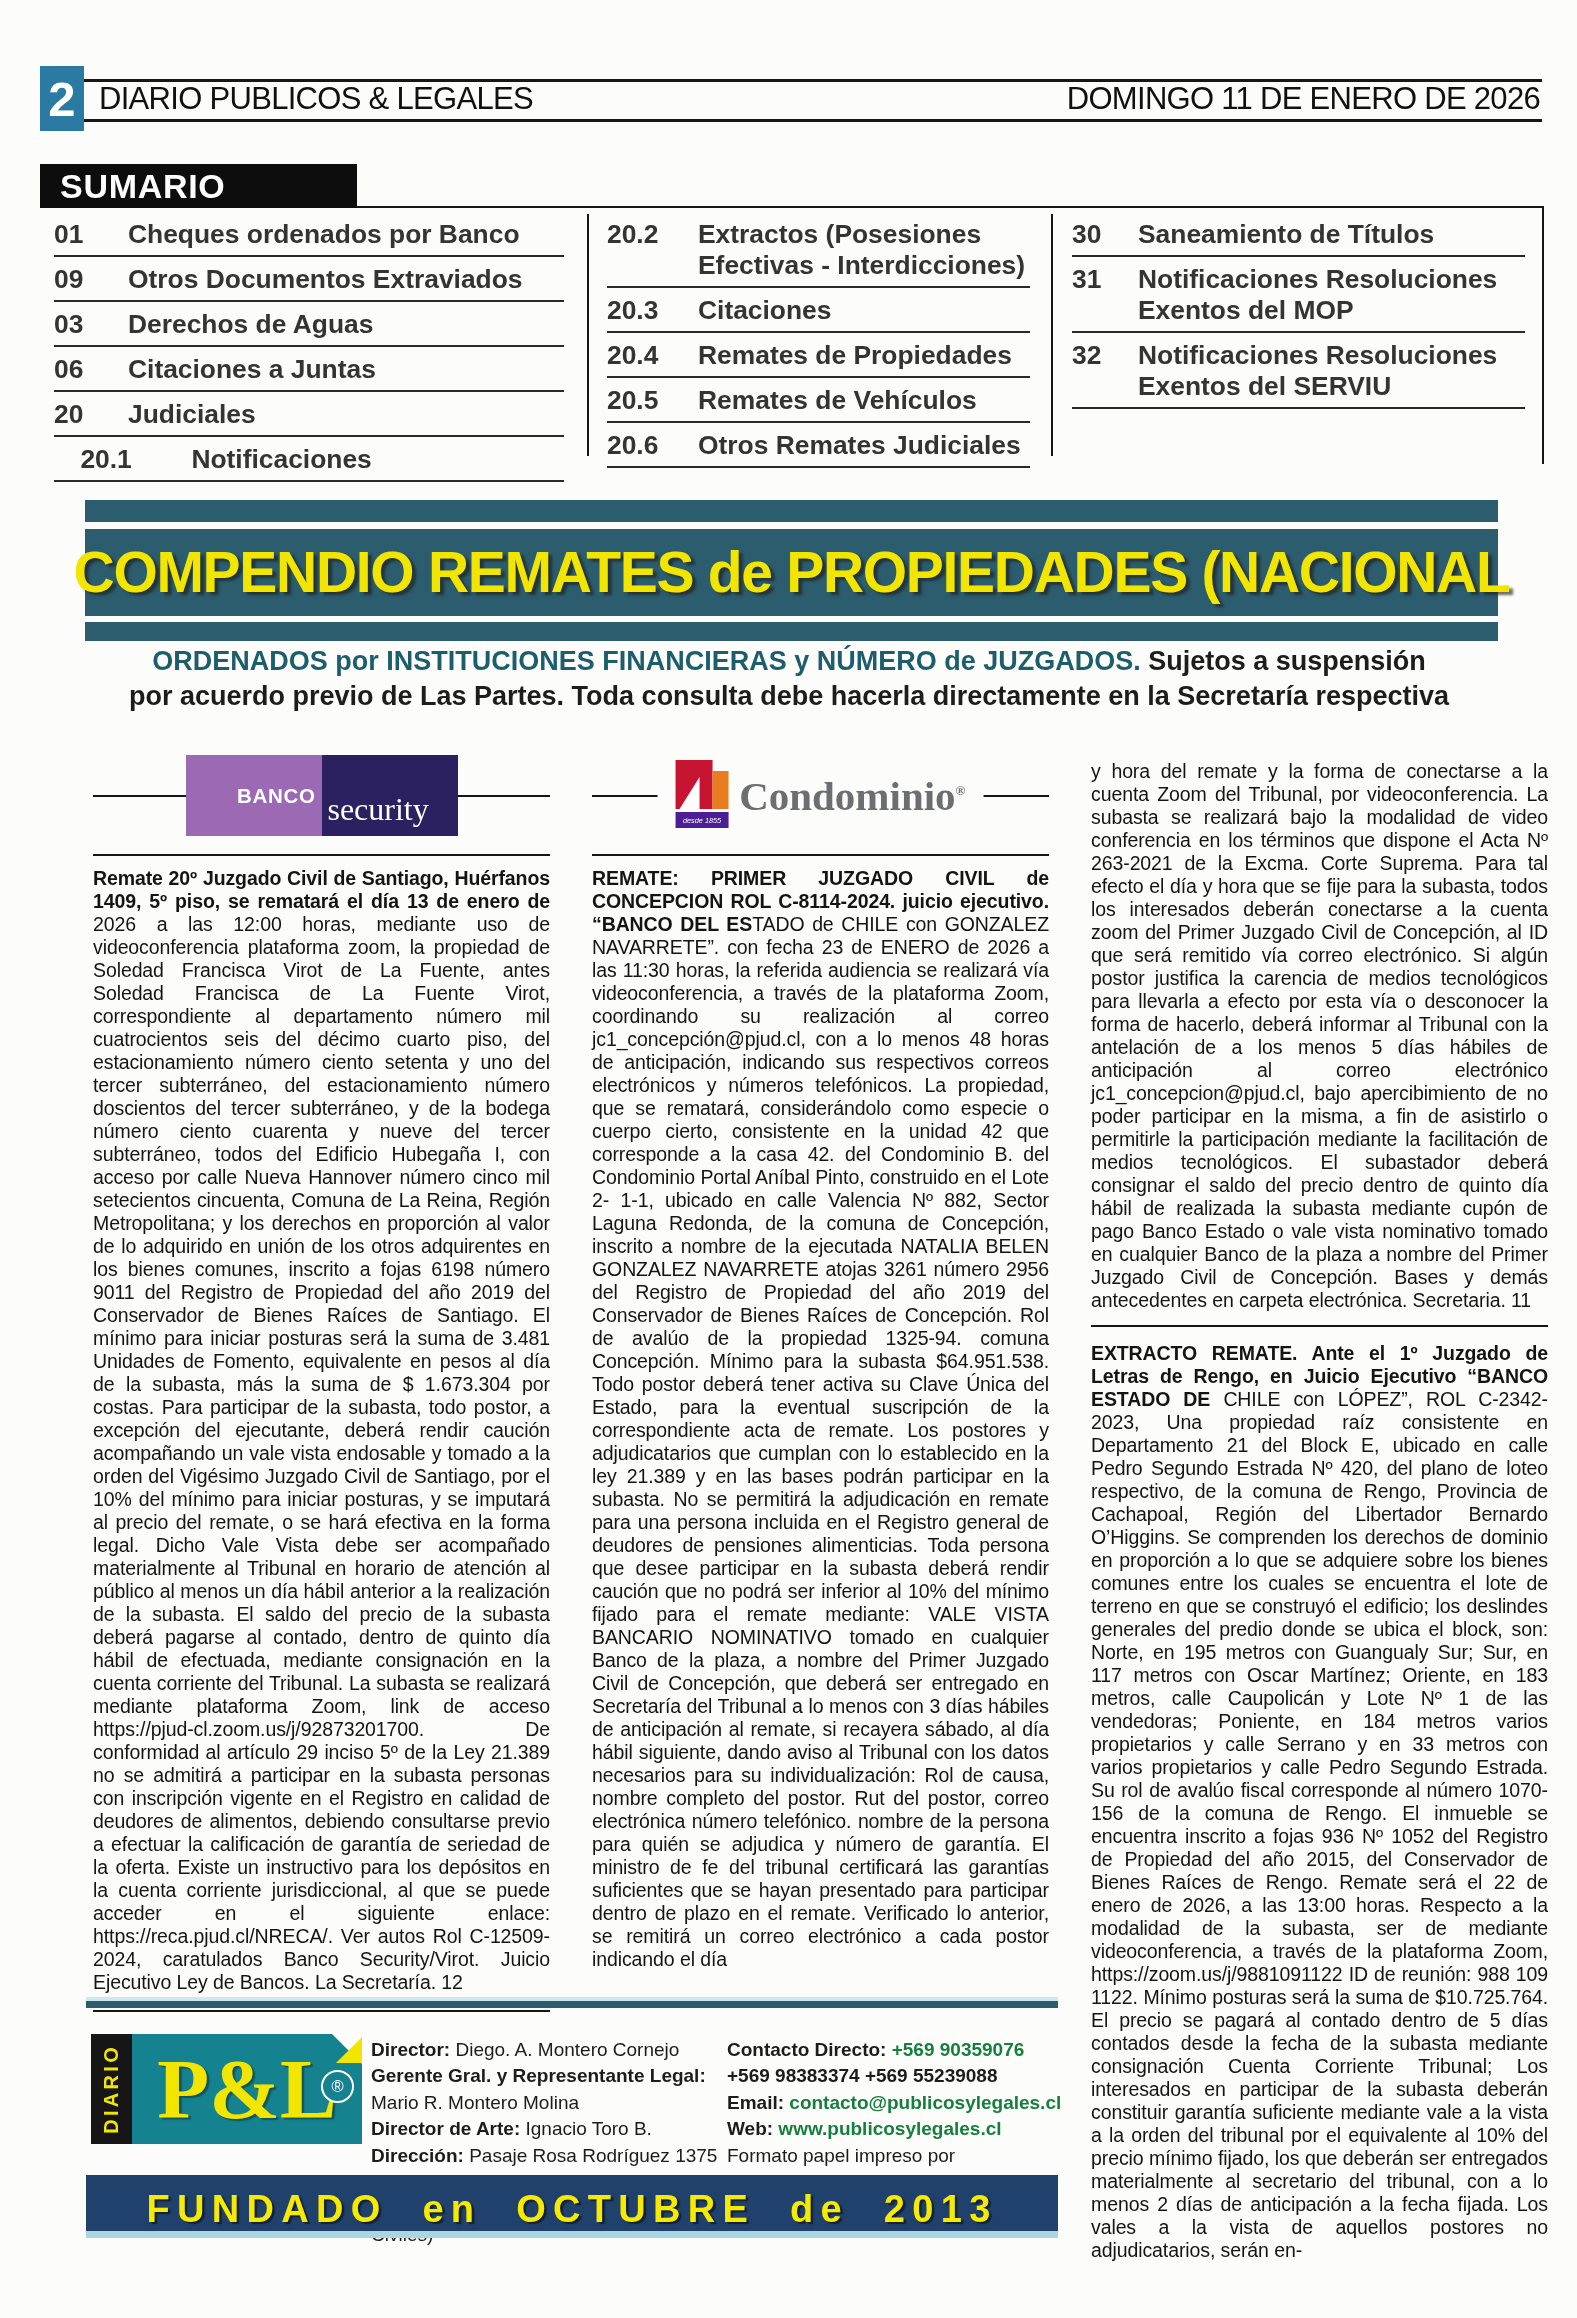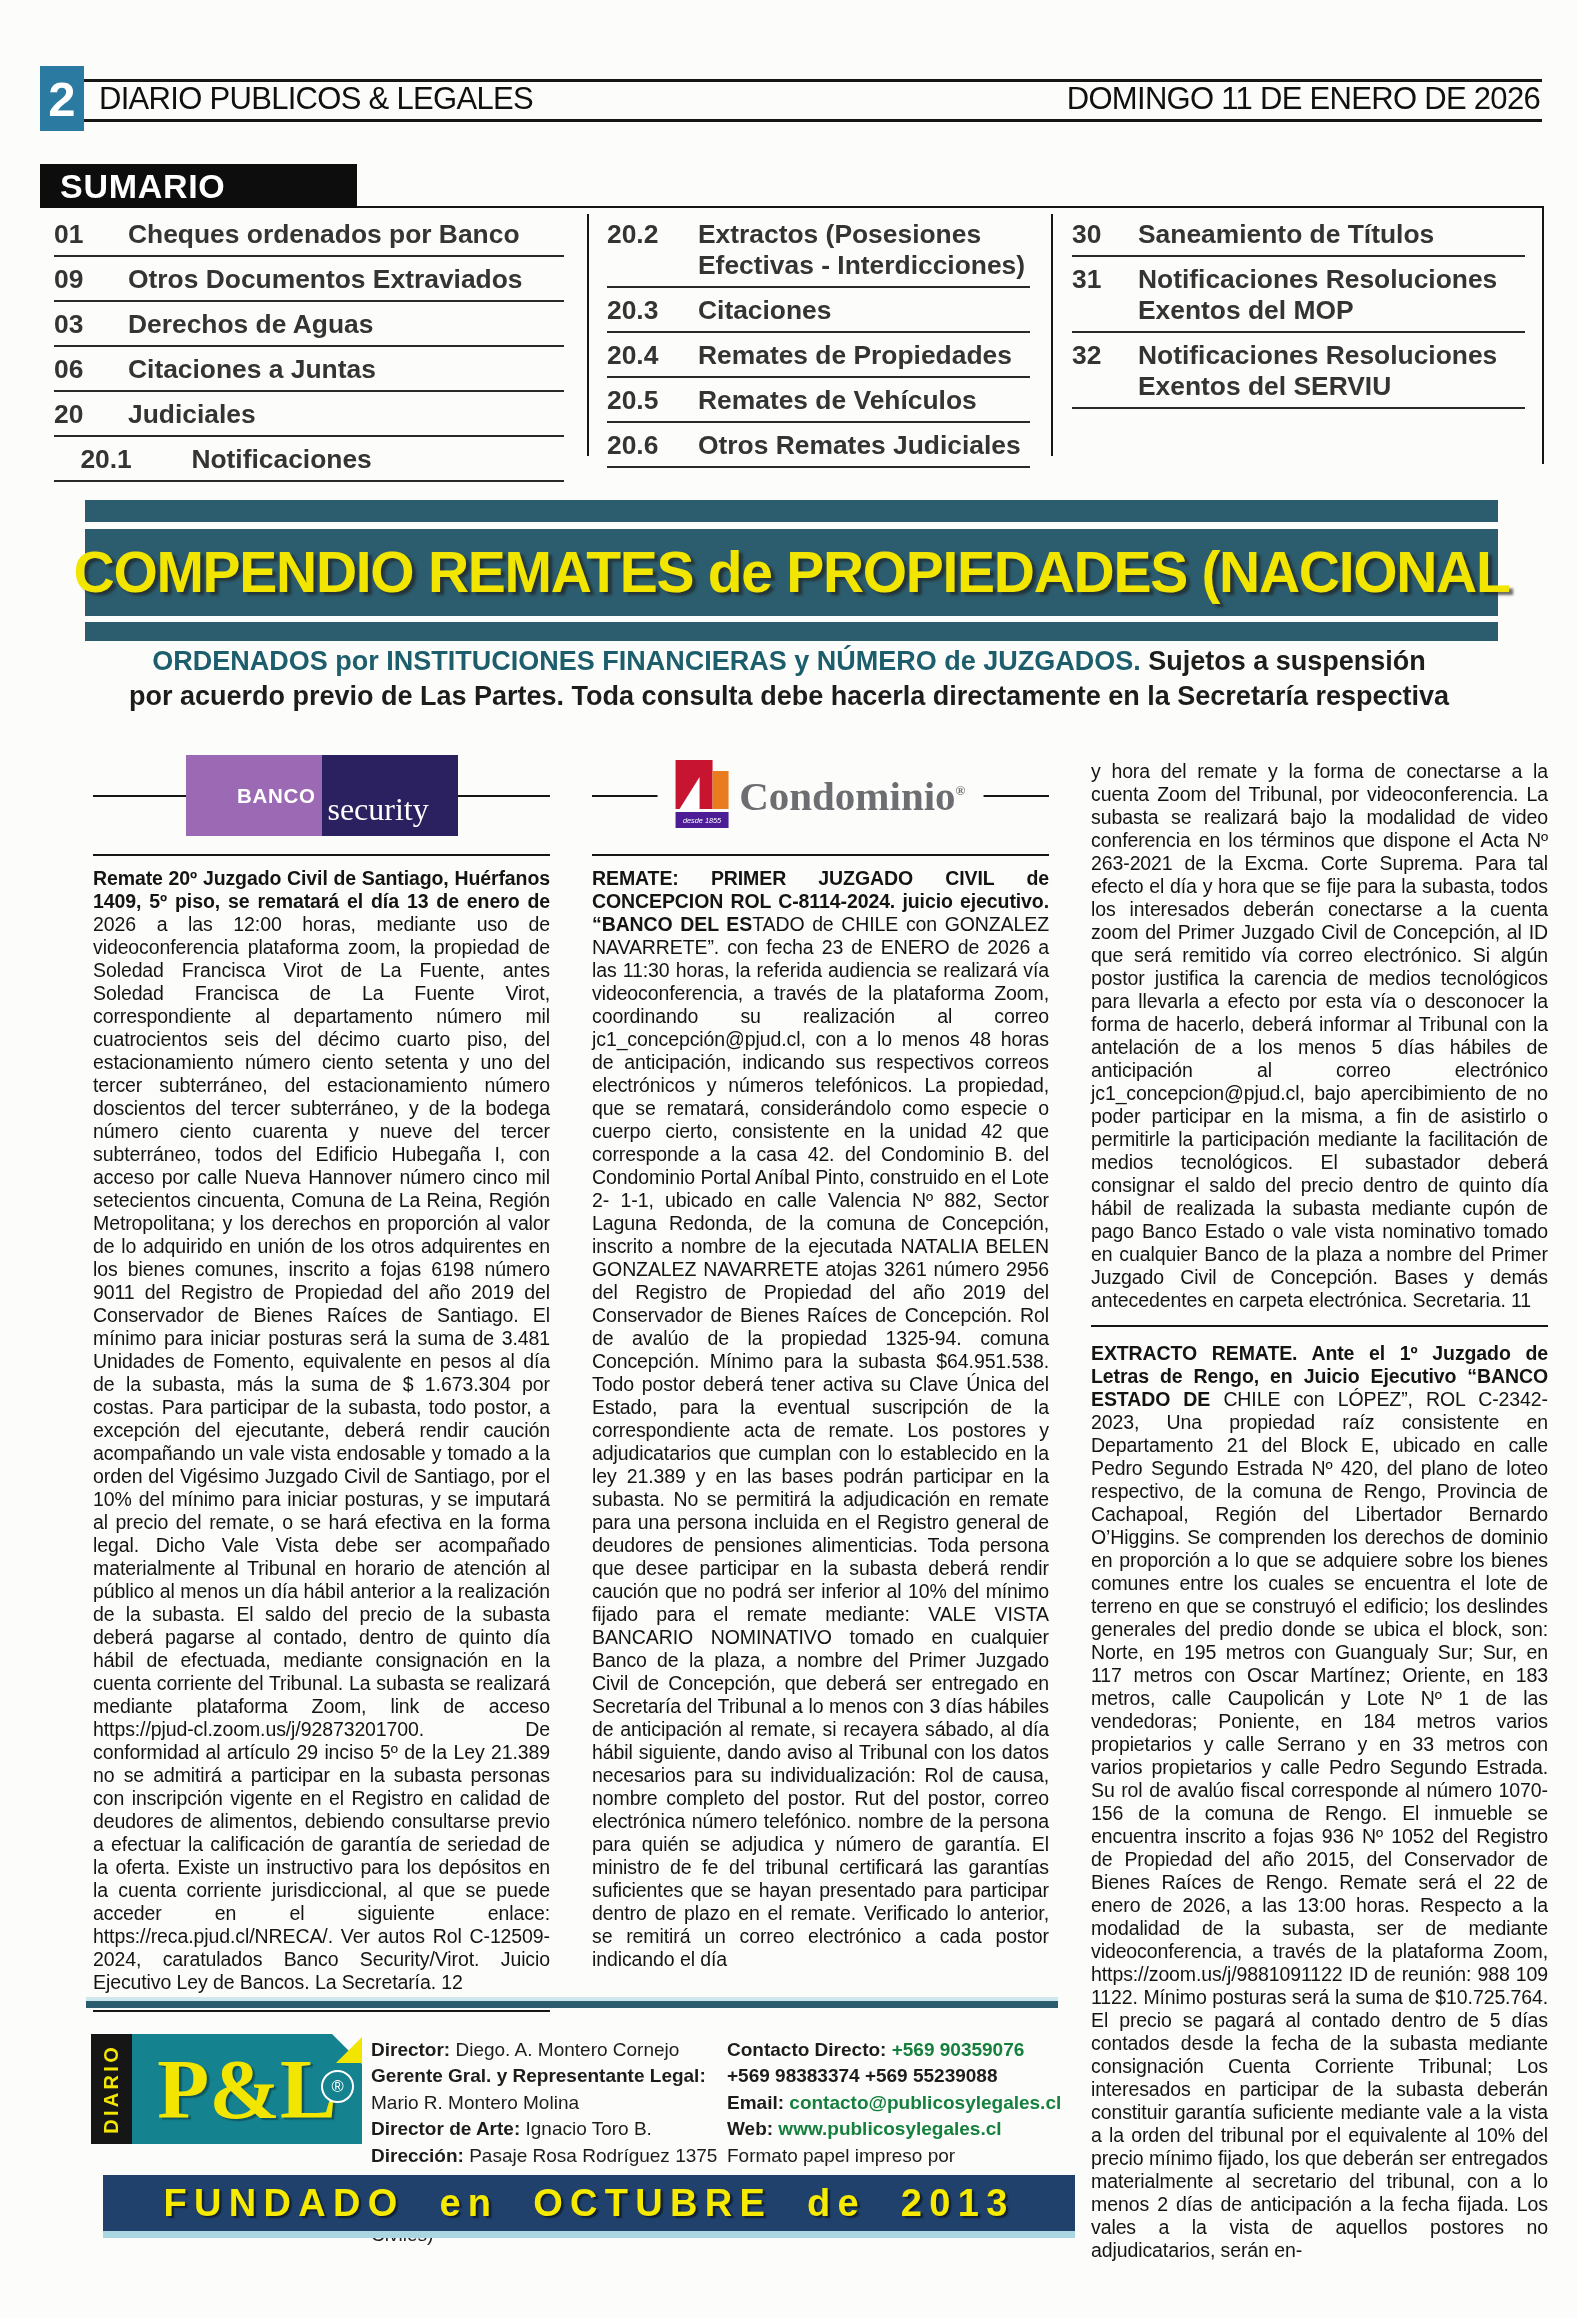--- a/index.html
+++ b/index.html
@@ -94,21 +94,21 @@
   .pl-fold-y{position:absolute;top:3.3px;right:0;width:0;height:0;border-bottom:26.4px solid #f2e600;border-left:26.4px solid transparent;}
   .pl-reg{position:absolute;right:8px;top:36px;width:29px;height:29px;border:2px solid #fff;border-radius:50%;
           color:#fff;font-size:16.5px;display:flex;align-items:center;justify-content:center;}
   .credits{position:absolute;top:2037px;font-size:19px;line-height:26.4px;color:#1c1c1c;}
   #dir{left:371px;width:350px;}
   #con{left:727px;width:337px;}
   .credits b{font-weight:bold;}
   .red{color:#15803d;font-weight:bold;}
   .boldline{font-weight:bold;}
   .fundado{position:absolute;left:86px;top:2175px;width:972px;height:56px;background:#20416b;
-           border-bottom:7.3px solid #a9d6e0;display:flex;align-items:center;justify-content:center;margin-left:17px;}
+           border-bottom:7.3px solid #a9d6e0;display:flex;align-items:flex-end;justify-content:center;}
   .fundado span{color:#f6ea00;font-size:38px;font-weight:bold;letter-spacing:7.3px;word-spacing:17px;
                 text-shadow:2.6px 2px 1.3px rgba(0,0,0,.5);}
 </style>
 </head>
 <body>
 
 <div class="page">
 
   <div class="h-rule" id="hrule1"></div>
   <div class="h-rule" id="hrule2"></div>

